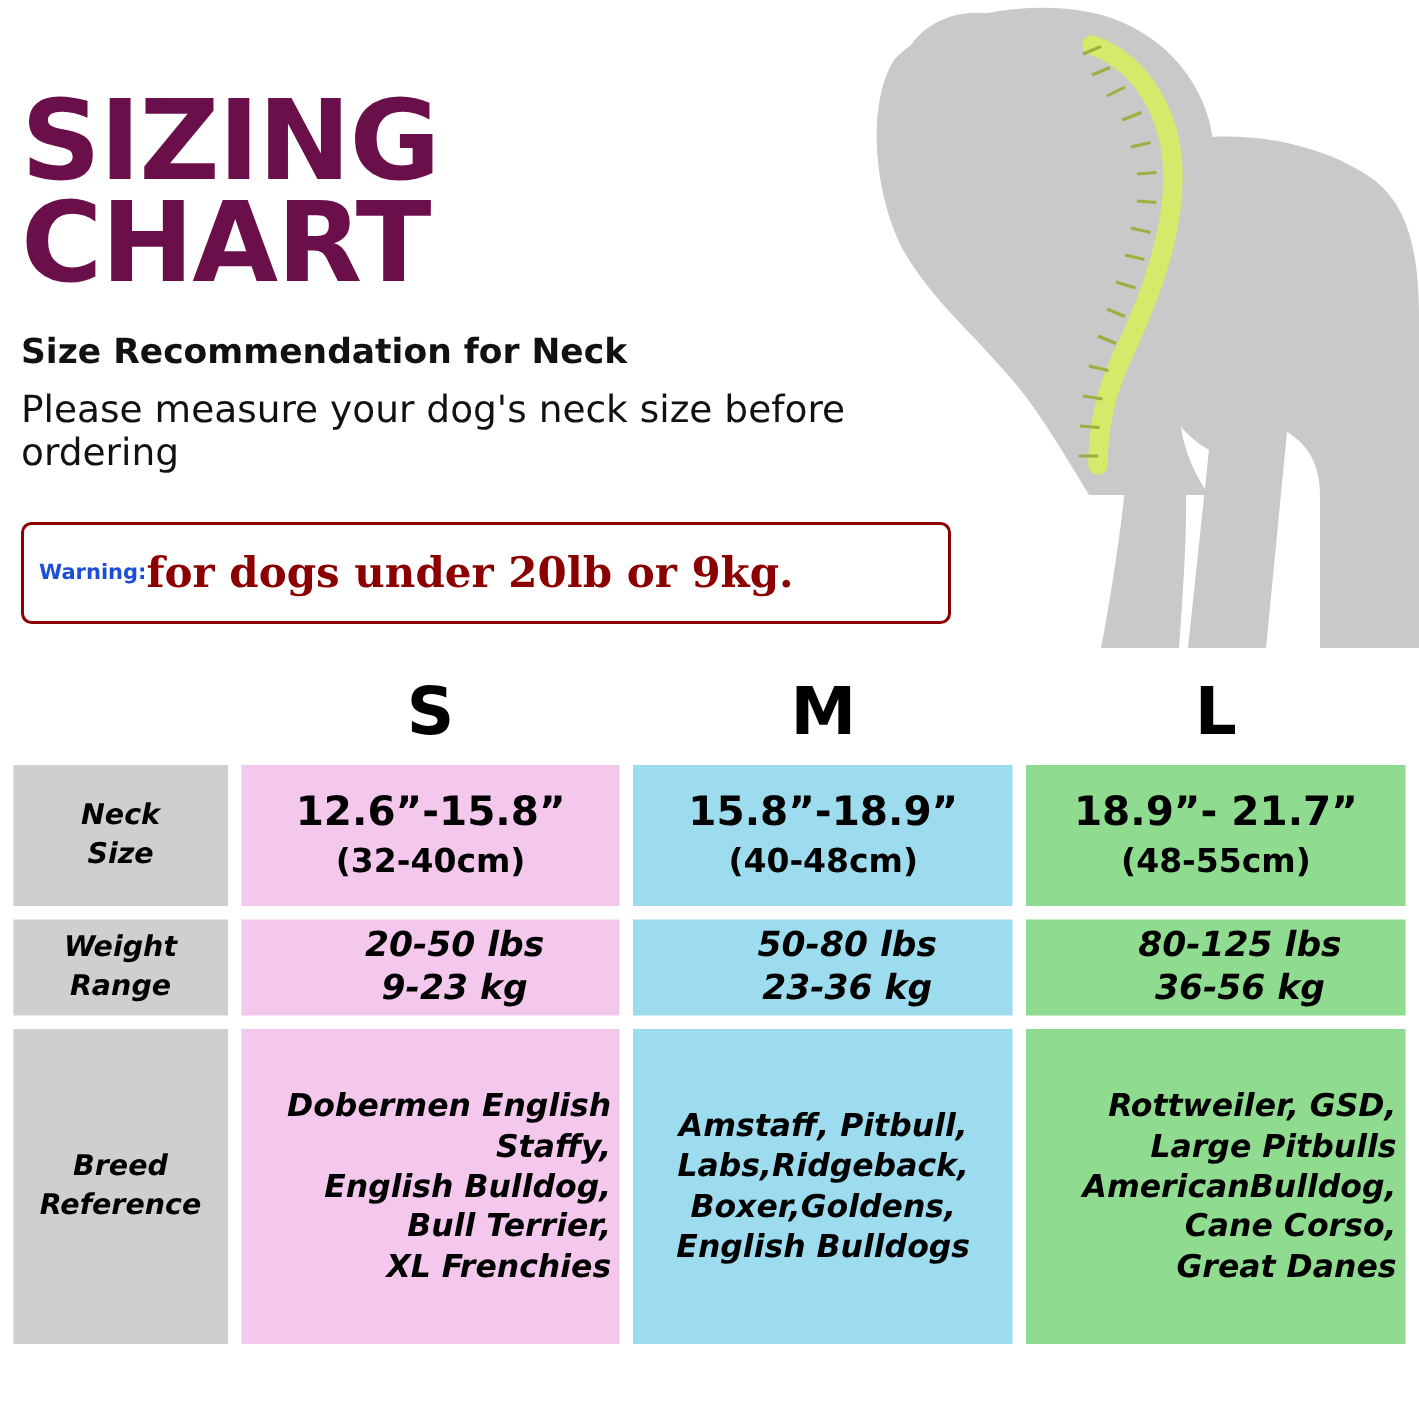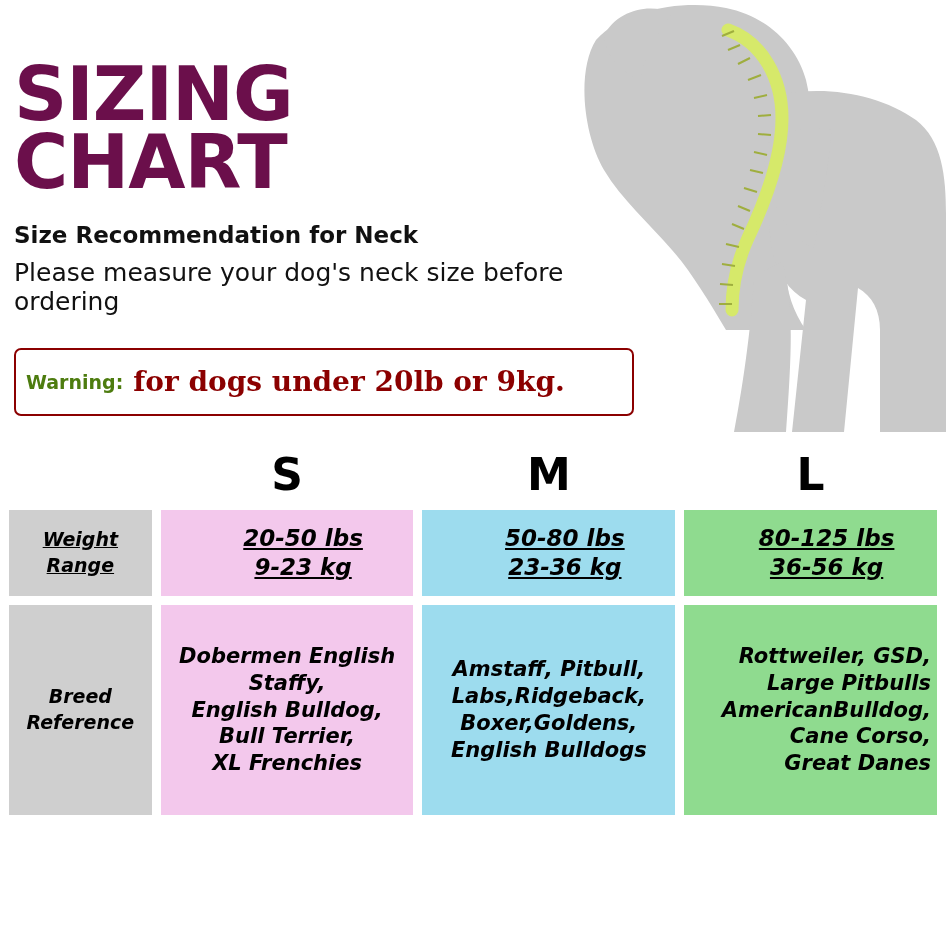--- a/index.html
+++ b/index.html
@@ -71,26 +71,26 @@
     width: 620px;
     height: 68px;
     border: 2px solid #8b0000;
     border-radius: 7px;
     background: #ffffff;
     display: flex;
     align-items: center;
     padding: 4px 8px 4px 10px;
   }
   #warning-label {
-    color: #4d7c0f;
-    font-family: "DejaVu Sans", sans-serif;
-    font-weight: bold;
-    font-size: 19px;
+    color: #1d4ed8;
+    font-family: "DejaVu Sans", sans-serif;
+    font-weight: bold;
+    font-size: 14px;
     white-space: nowrap;
-    margin-right: 10px;
+    margin-right: 0;
   }
   #warning-text {
     color: #8b0000;
     font-family: "DejaVu Serif", serif;
     font-weight: bold;
     font-size: 21px;
     line-height: 1.14;
   }
 
   
@@ -149,21 +149,21 @@
     font-size: 27px;
   }
   .neck-sub {
     font-family: "DejaVu Sans", sans-serif;
     font-weight: bold;
     font-size: 22px;
     margin-top: 2px;
   }
 
   
-  .weight-row td { height: 86px; text-decoration: underline; }
+  .weight-row td { height: 64px; }
   .weight-line {
     font-family: "DejaVu Sans", sans-serif;
     font-weight: bold;
     font-style: italic;
     font-size: 23px;
     padding-left: 32px;
   }
 
   
   .breed-row td { height: 210px; }
@@ -234,20 +234,38 @@
   </colgroup>
   <thead>
     <tr>
       <th class="hdr-blank"></th>
       <th class="hdr-size">S</th>
       <th class="hdr-size">M</th>
       <th class="hdr-size">L</th>
     </tr>
   </thead>
   <tbody>
+    <tr class="neck-row">
+      <td class="rowlabel">
+        <div>Neck</div>
+        <div>Size</div>
+      </td>
+      <td class="cell pink">
+        <div class="neck-main">12.6”-15.8”</div>
+        <div class="neck-sub">(32-40cm)</div>
+      </td>
+      <td class="cell blue">
+        <div class="neck-main">15.8”-18.9”</div>
+        <div class="neck-sub">(40-48cm)</div>
+      </td>
+      <td class="cell green">
+        <div class="neck-main">18.9”- 21.7”</div>
+        <div class="neck-sub">(48-55cm)</div>
+      </td>
+    </tr>
 
     <tr class="weight-row">
       <td class="rowlabel">
         <div>Weight</div>
         <div>Range</div>
       </td>
       <td class="cell pink">
         <div class="weight-line">20-50 lbs</div>
         <div class="weight-line">9-23 kg</div>
       </td>
@@ -260,21 +278,21 @@
         <div class="weight-line">36-56 kg</div>
       </td>
     </tr>
 
     <tr class="breed-row">
       <td class="rowlabel">
         <div>Breed</div>
         <div>Reference</div>
       </td>
       <td class="cell pink">
-        <div class="breed-text" style="white-space:pre-line;">Dobermen English Staffy,
+        <div class="breed-text" style="white-space:pre-line;text-align:right;">Dobermen English Staffy,
 English Bulldog,
 Bull Terrier,
 XL Frenchies</div>
       </td>
       <td class="cell blue">
         <div class="breed-text" style="white-space:pre-line;">Amstaff, Pitbull,
 Labs,Ridgeback,
 Boxer,Goldens,
 English Bulldogs</div>
       </td>

